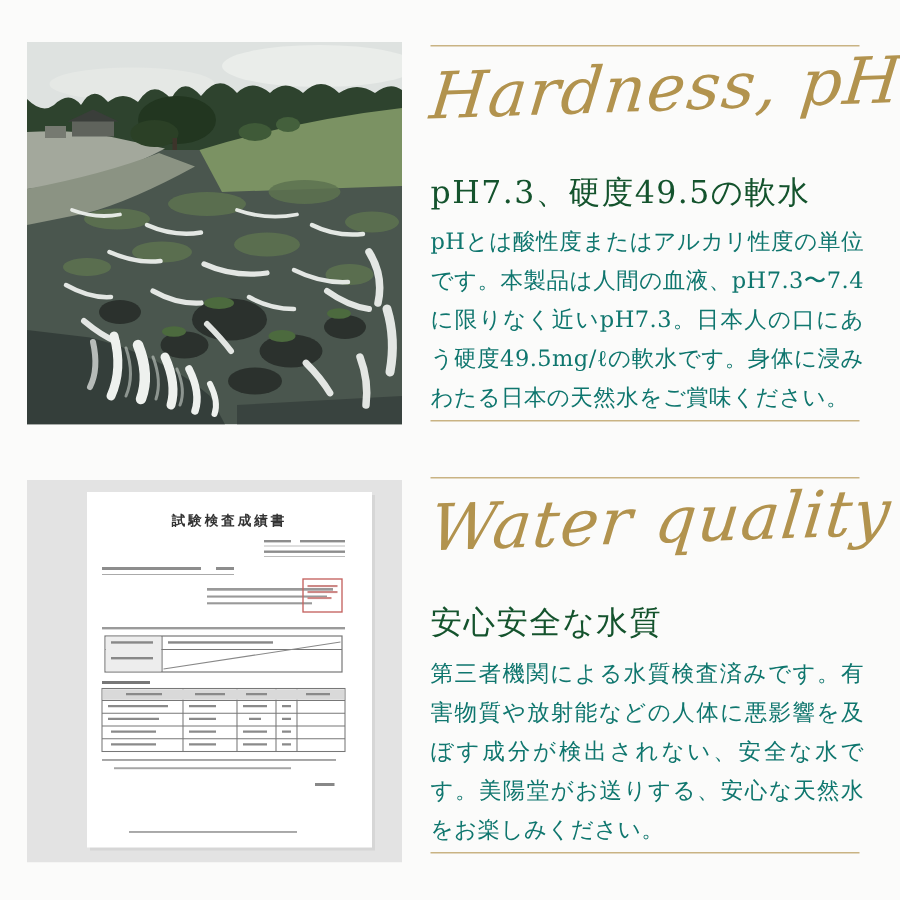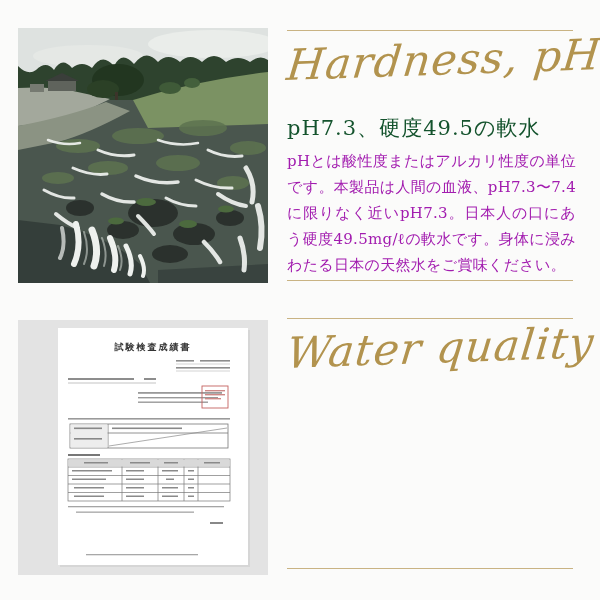--- a/index.html
+++ b/index.html
@@ -30,21 +30,21 @@
     margin:0;
     font-size:21px;font-weight:400;
     color:#14532d;
     letter-spacing:1px;
     white-space:nowrap;
   }
   .jp-body{
     position:absolute;left:287px;width:289px;
     margin:0;
     font-size:15px;line-height:26px;
-    color:#a21caf;
+    color:#0f766e;
     text-align:justify;
     letter-spacing:0.3px;
   }
   .s1-script{top:40px;}
   .s1-heading{top:114px;}
   .s1-body{top:148px;}
   .s2-script{top:328px;}
   .s2-heading{top:401px;}
   .s2-body{top:436px;}
   .rule-1{top:30px;}
@@ -244,15 +244,17 @@
       <rect x="58" y="191.5" width="118" height="1.3" fill="#a5a5a5"></rect>
 
       <rect x="192" y="202" width="13" height="2" fill="#888"></rect>
 
       <rect x="68" y="234" width="112" height="1.3" fill="#a8a8a8"></rect>
     </svg>
   </div>
 
   <div class="gold-rule rule-3"></div>
   <div class="script-title s2-script">Water quality</div>
+  <h2 class="jp-heading s2-heading">安心安全な水質</h2>
+  <p class="jp-body s2-body">第三者機関による水質検査済みです。有害物質や放射能などの人体に悪影響を及ぼす成分が検出されない、安全な水です。美陽堂がお送りする、安心な天然水をお楽しみください。</p>
   <div class="gold-rule rule-4"></div>
 
 </div>
 
 </body></html>

